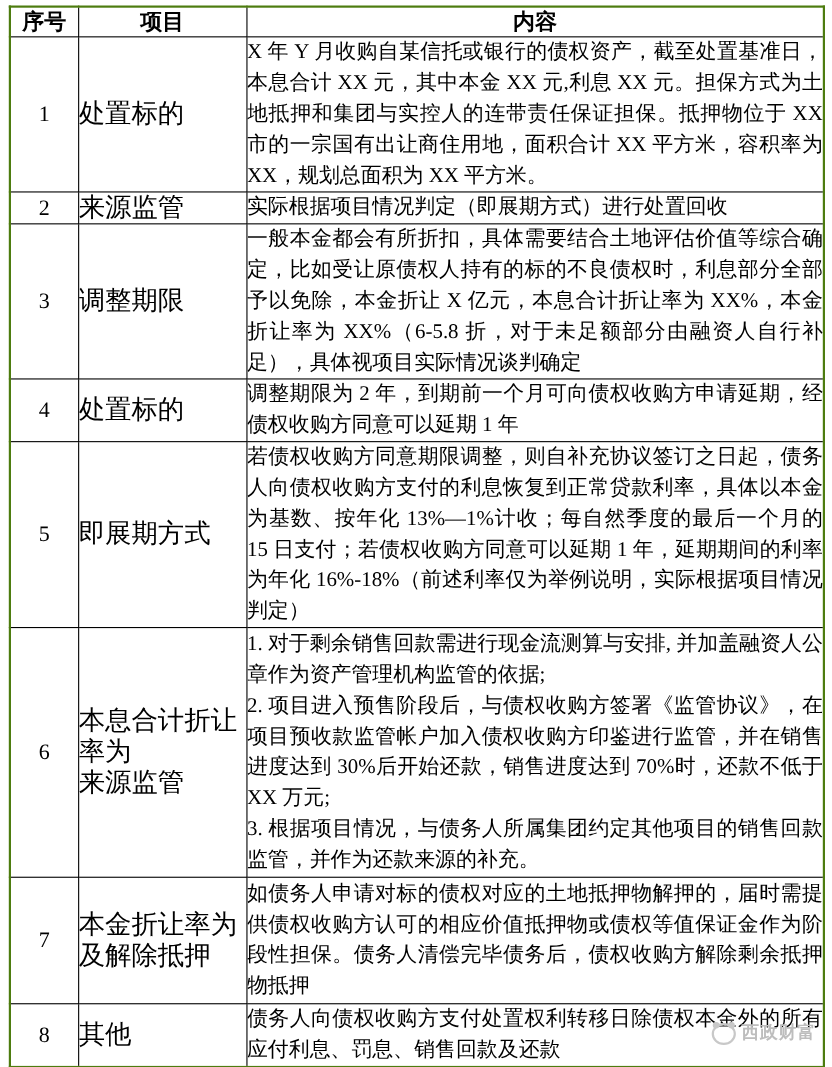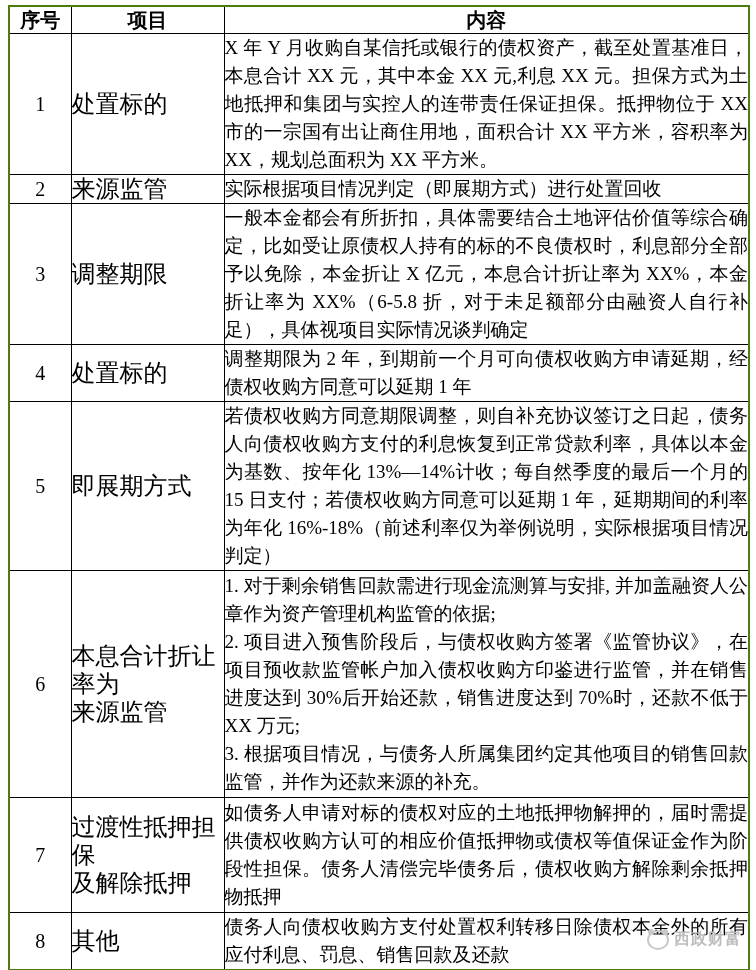--- a/index.html
+++ b/index.html
@@ -144,33 +144,33 @@
           <td class="cell-content">一般本金都会有所折扣，具体需要结合土地评估价值等综合确定，比如受让原债权人持有的标的不良债权时，利息部分全部予以免除，本金折让 X 亿元，本息合计折让率为 XX%，本金折让率为 XX%（6-5.8 折，对于未足额部分由融资人自行补足），具体视项目实际情况谈判确定</td>
         </tr>
         <tr class="r4">
           <td class="cell-no">4</td>
           <td class="cell-item">处置标的</td>
           <td class="cell-content">调整期限为 2 年，到期前一个月可向债权收购方申请延期，经债权收购方同意可以延期 1 年</td>
         </tr>
         <tr class="r5">
           <td class="cell-no">5</td>
           <td class="cell-item">即展期方式</td>
-          <td class="cell-content">若债权收购方同意期限调整，则自补充协议签订之日起，债务人向债权收购方支付的利息恢复到正常贷款利率，具体以本金为基数、按年化 13%—14%计收；每自然季度的最后一个月的 15 日支付；若债权收购方同意可以延期 1 年，延期期间的利率为年化 16%-18%（前述利率仅为举例说明，实际根据项目情况判定）</td>
+          <td class="cell-content">若债权收购方同意期限调整，则自补充协议签订之日起，债务人向债权收购方支付的利息恢复到正常贷款利率，具体以本金为基数、按年化 13%—1%计收；每自然季度的最后一个月的 15 日支付；若债权收购方同意可以延期 1 年，延期期间的利率为年化 16%-18%（前述利率仅为举例说明，实际根据项目情况判定）</td>
         </tr>
         <tr class="r6">
           <td class="cell-no">6</td>
           <td class="cell-item">本息合计折让率为
 来源监管</td>
           <td class="cell-content">1. 对于剩余销售回款需进行现金流测算与安排, 并加盖融资人公章作为资产管理机构监管的依据;
 2. 项目进入预售阶段后，与债权收购方签署《监管协议》，在项目预收款监管帐户加入债权收购方印鉴进行监管，并在销售进度达到 30%后开始还款，销售进度达到 70%时，还款不低于 XX 万元;
 3. 根据项目情况，与债务人所属集团约定其他项目的销售回款监管，并作为还款来源的补充。</td>
         </tr>
         <tr class="r7">
           <td class="cell-no">7</td>
-          <td class="cell-item">过渡性抵押担保
+          <td class="cell-item">本金折让率为
 及解除抵押</td>
           <td class="cell-content">如债务人申请对标的债权对应的土地抵押物解押的，届时需提供债权收购方认可的相应价值抵押物或债权等值保证金作为阶段性担保。债务人清偿完毕债务后，债权收购方解除剩余抵押物抵押</td>
         </tr>
         <tr class="r8">
           <td class="cell-no">8</td>
           <td class="cell-item">其他</td>
           <td class="cell-content">债务人向债权收购方支付处置权利转移日除债权本金外的所有应付利息、罚息、销售回款及还款</td>
         </tr>
       </tbody>
     </table>

